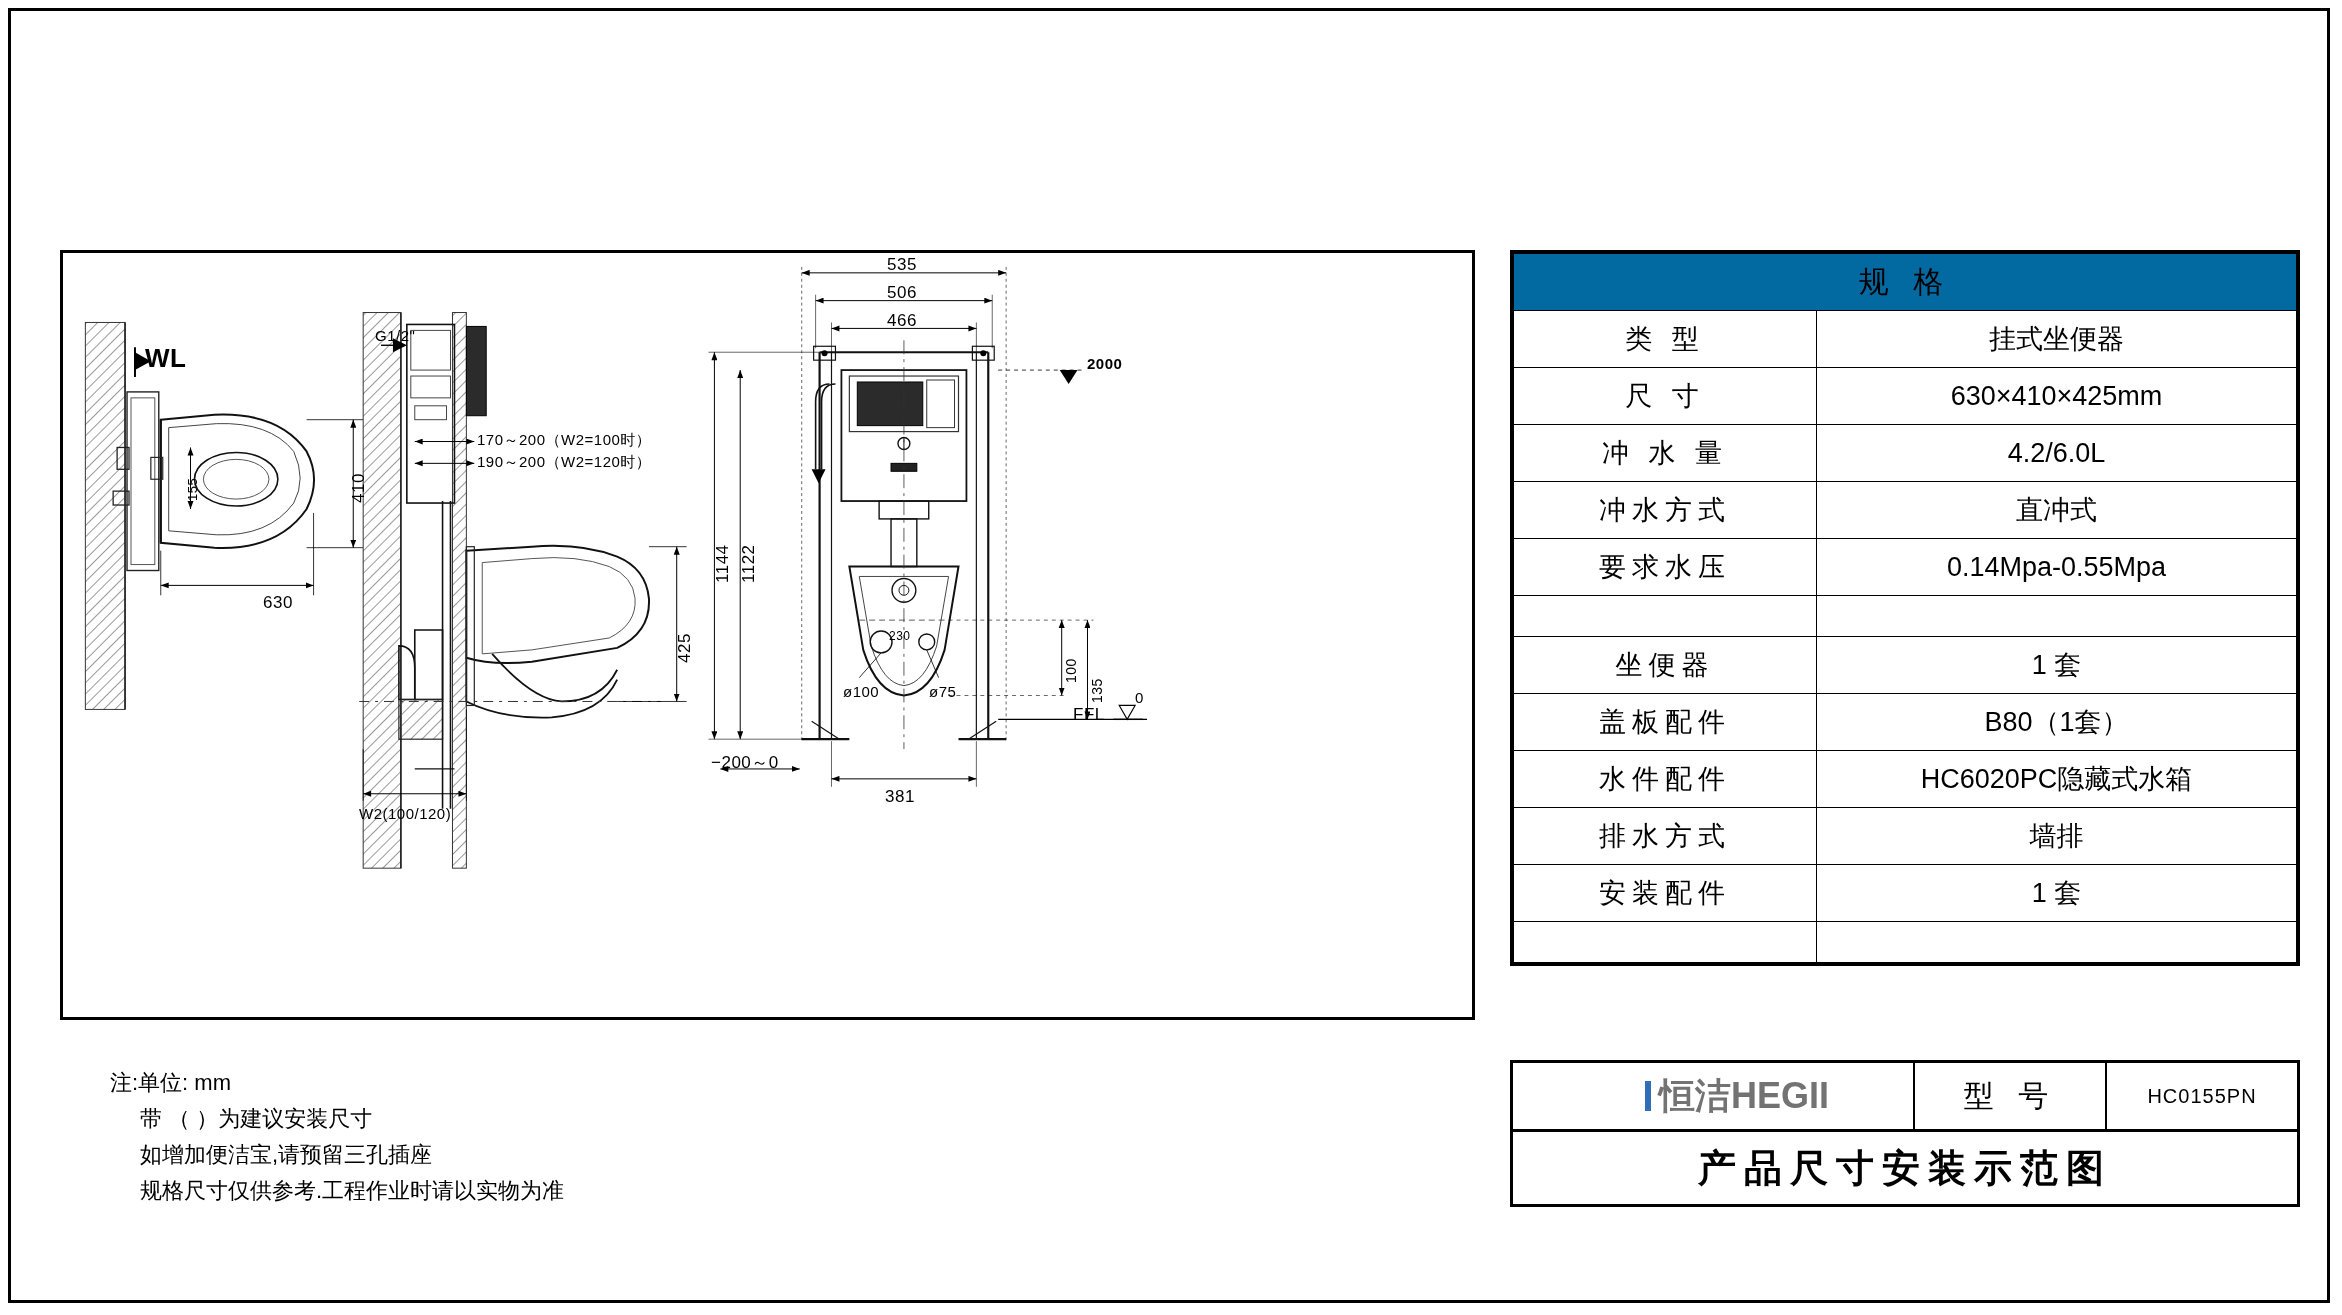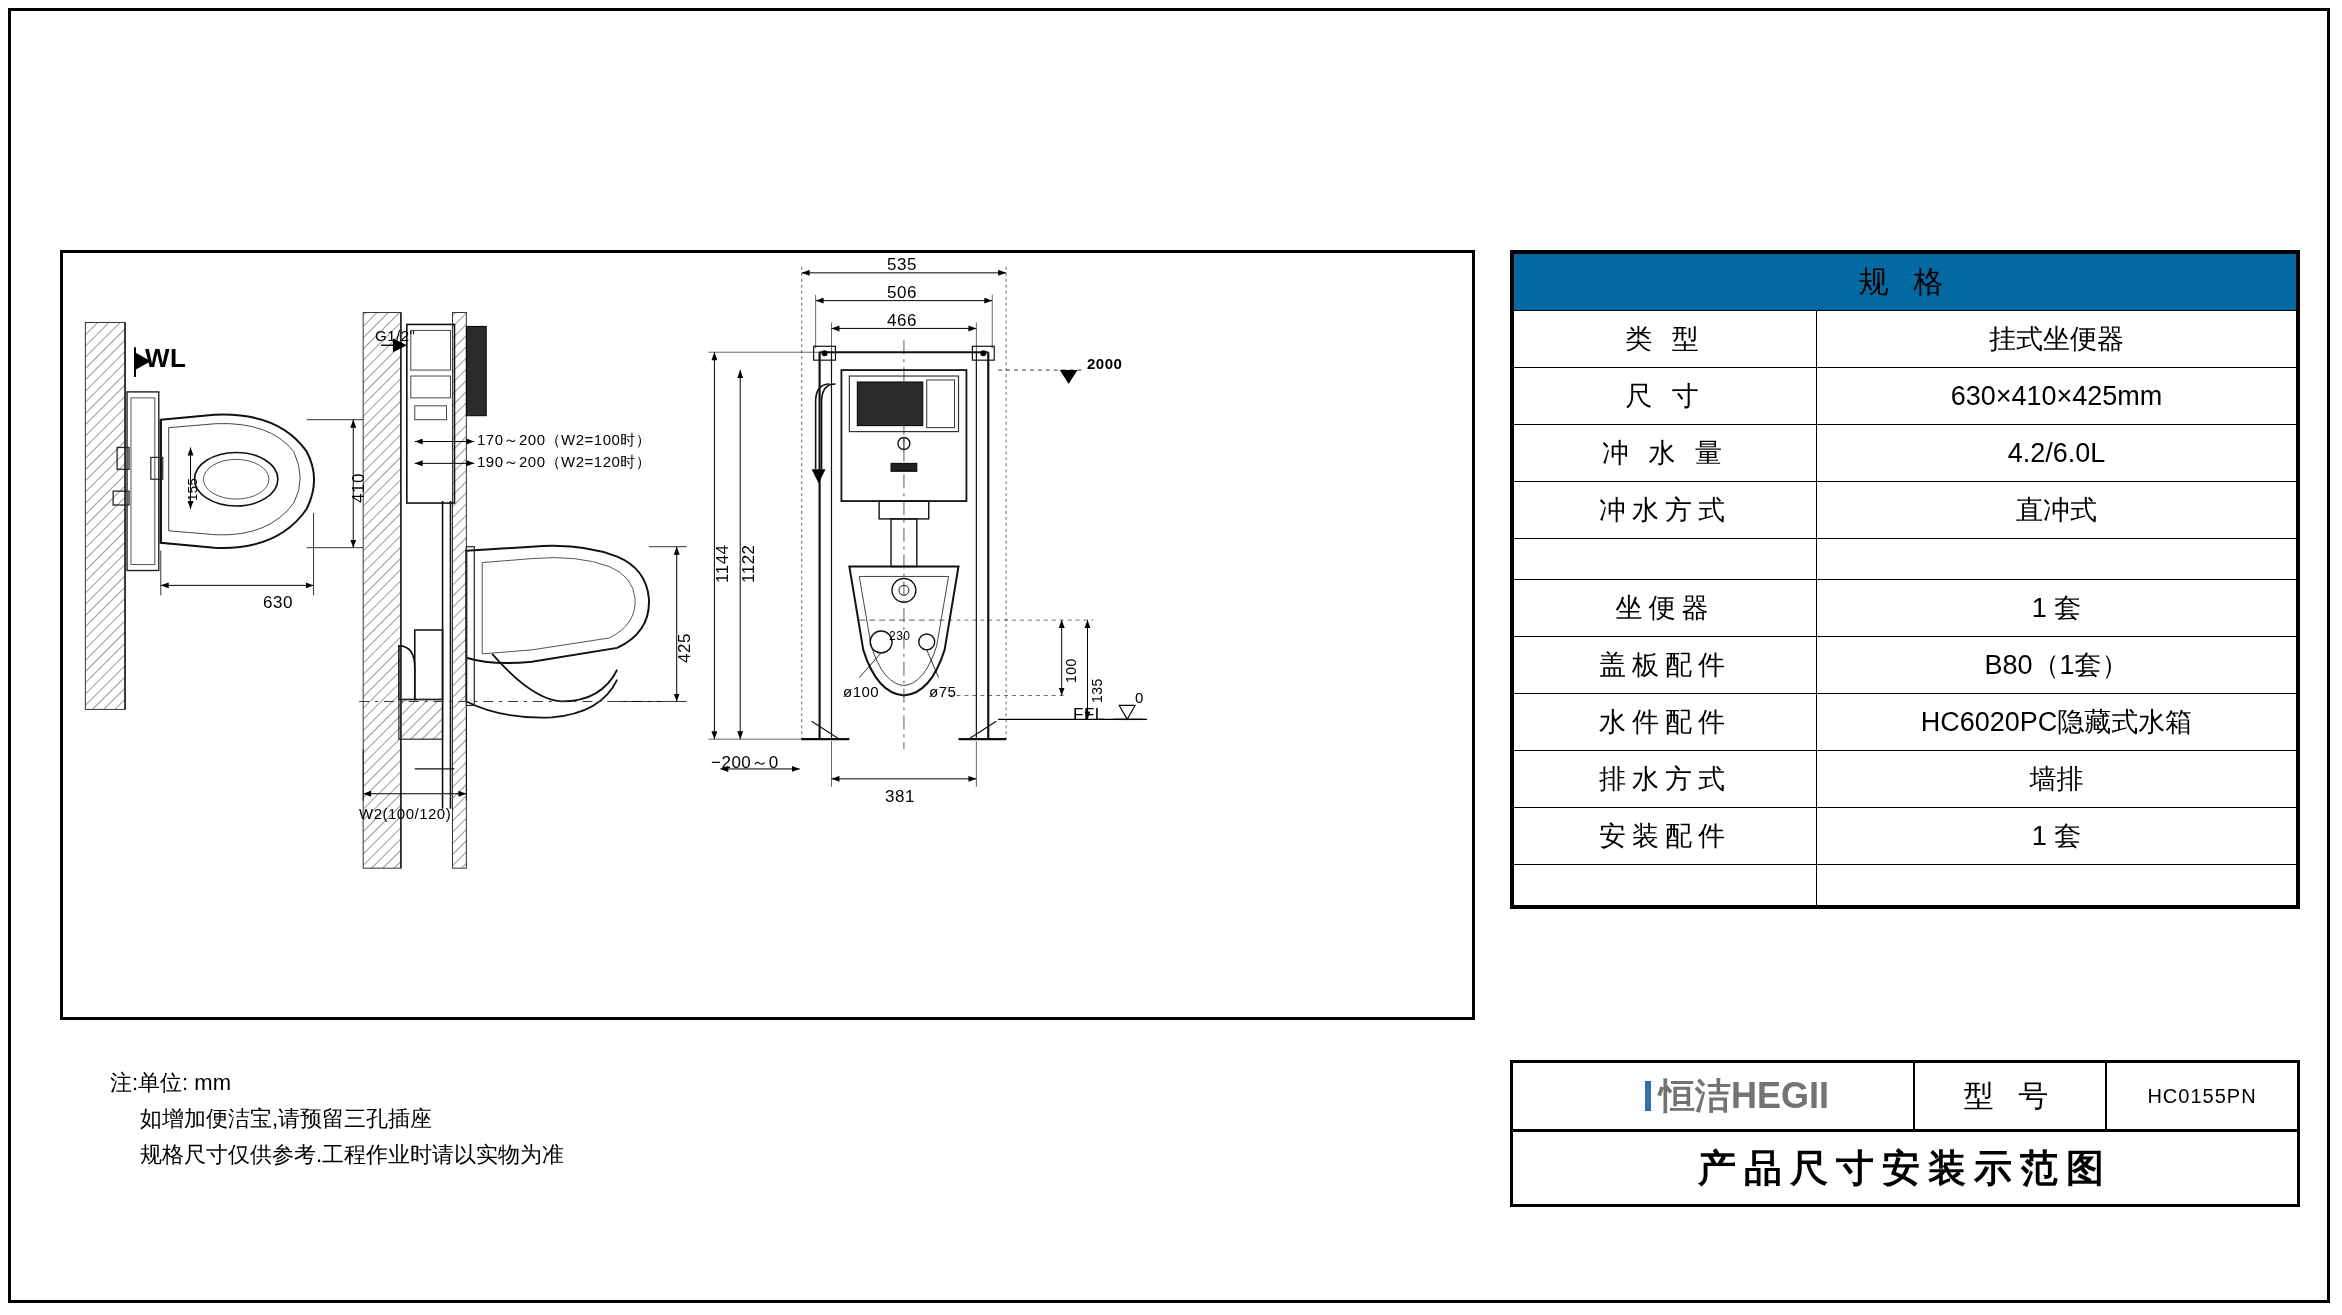--- a/index.html
+++ b/index.html
@@ -388,20 +388,24 @@
       </tr>
       <tr>
         <td class="label">冲 水 量</td>
         <td>4.2/6.0L</td>
       </tr>
       <tr>
         <td class="label">冲水方式</td>
         <td>直冲式</td>
       </tr>
       <tr>
+        <td class="label">要求水压</td>
+        <td>0.14Mpa-0.55Mpa</td>
+      </tr>
+      <tr>
         <td class="label blank"></td>
         <td class="blank"></td>
       </tr>
       <tr>
         <td class="label">坐便器</td>
         <td>1 套</td>
       </tr>
       <tr>
         <td class="label">盖板配件</td>
         <td>B80（1套）</td>
@@ -436,17 +440,18 @@
         </span>
       </div>
       <div class="brand-modellabel">型  号</div>
       <div class="brand-modelvalue">HC0155PN</div>
     </div>
     <div class="brand-title">产品尺寸安装示范图</div>
   </div>
 
   <div class="notes">
     <div>注:单位: mm</div>
+    <div class="n-indent">带 （ ）为建议安装尺寸</div>
     <div class="n-indent">如增加便洁宝,请预留三孔插座</div>
     <div class="n-indent">规格尺寸仅供参考.工程作业时请以实物为准</div>
   </div>
 
 </div>
 
 </body></html>

